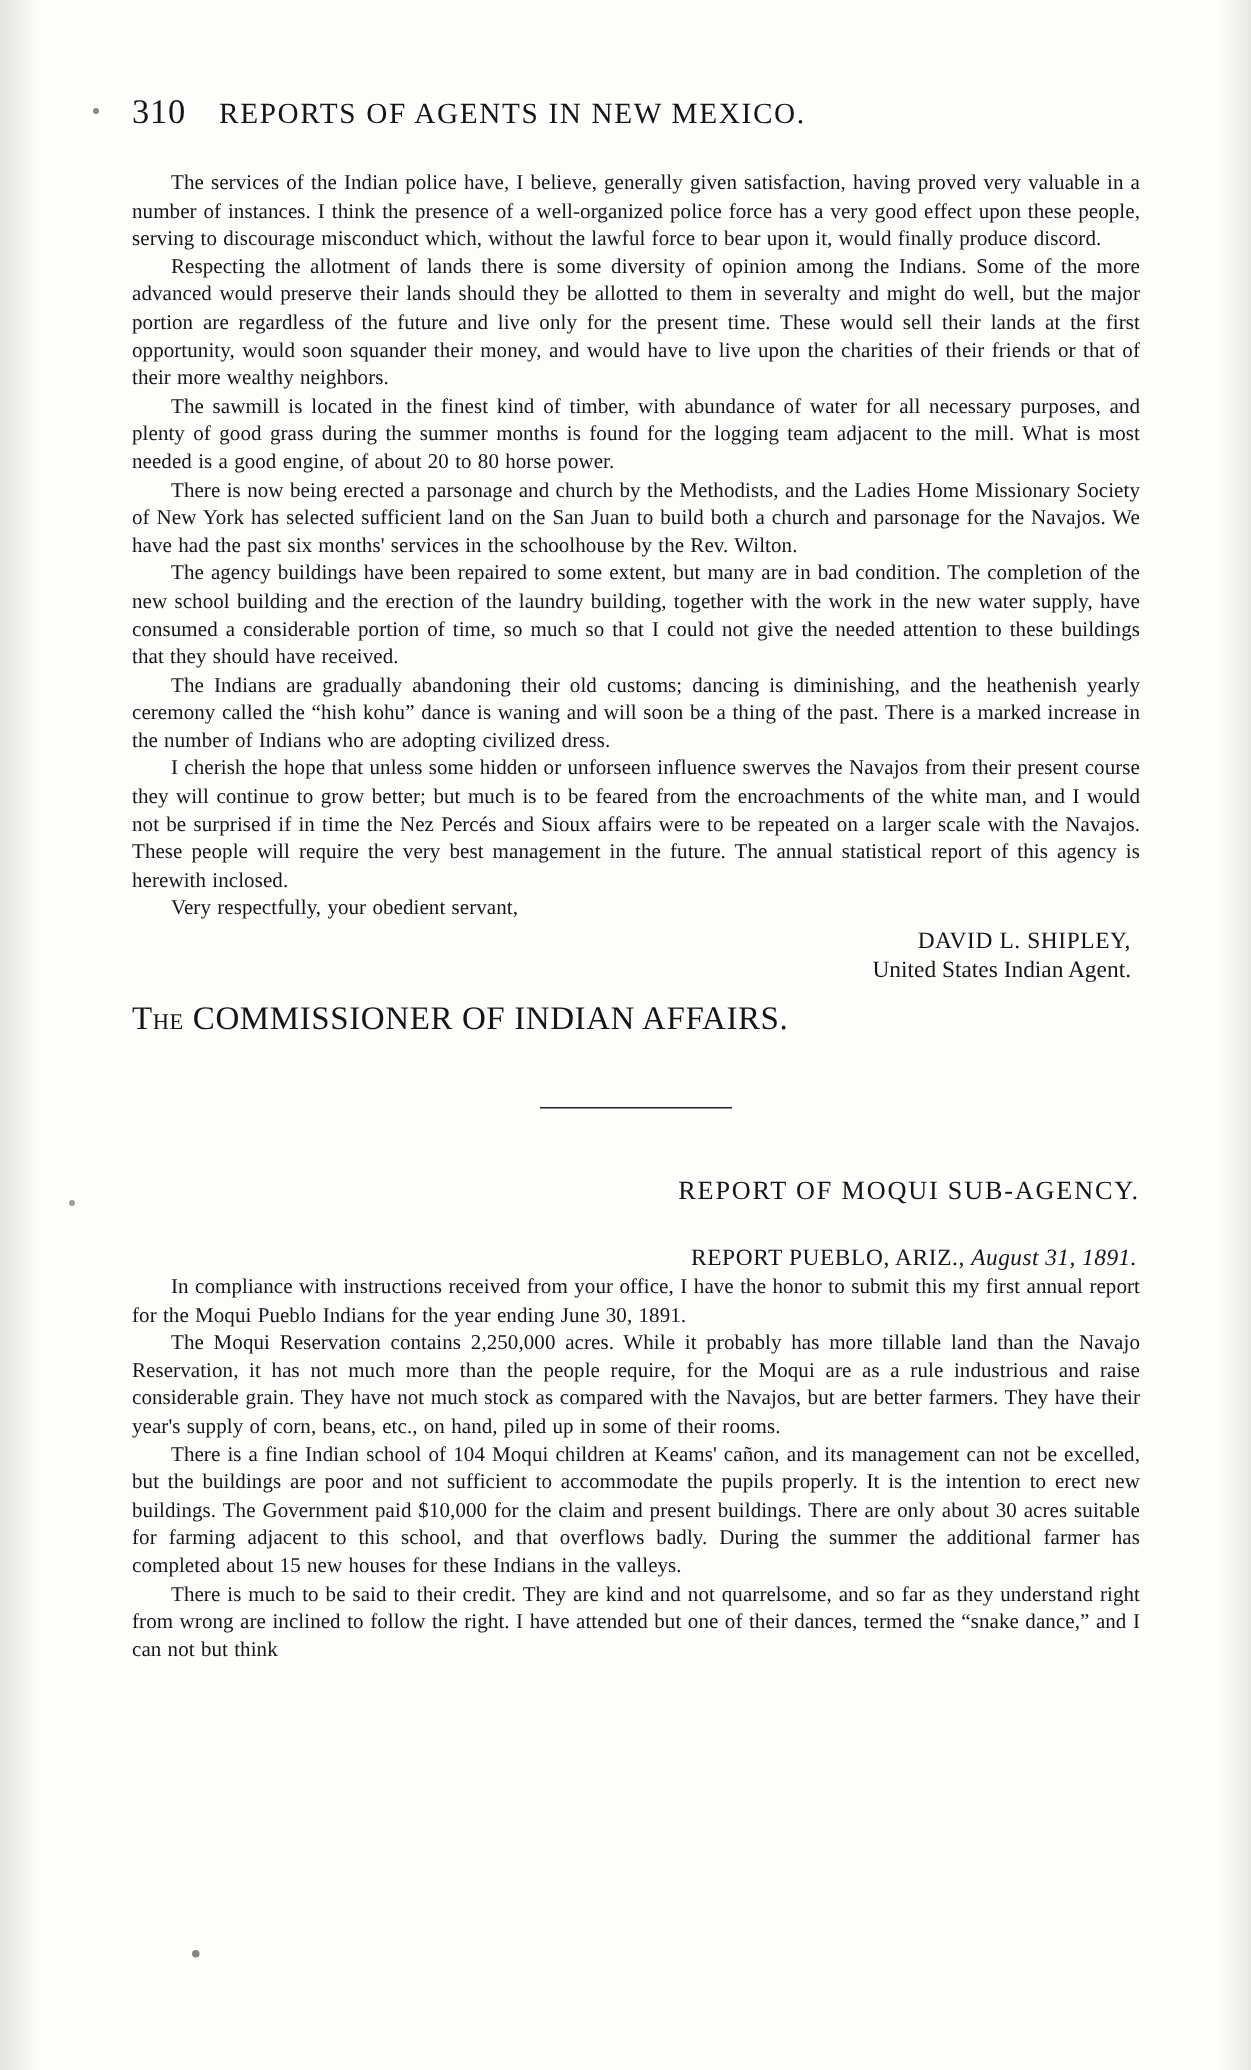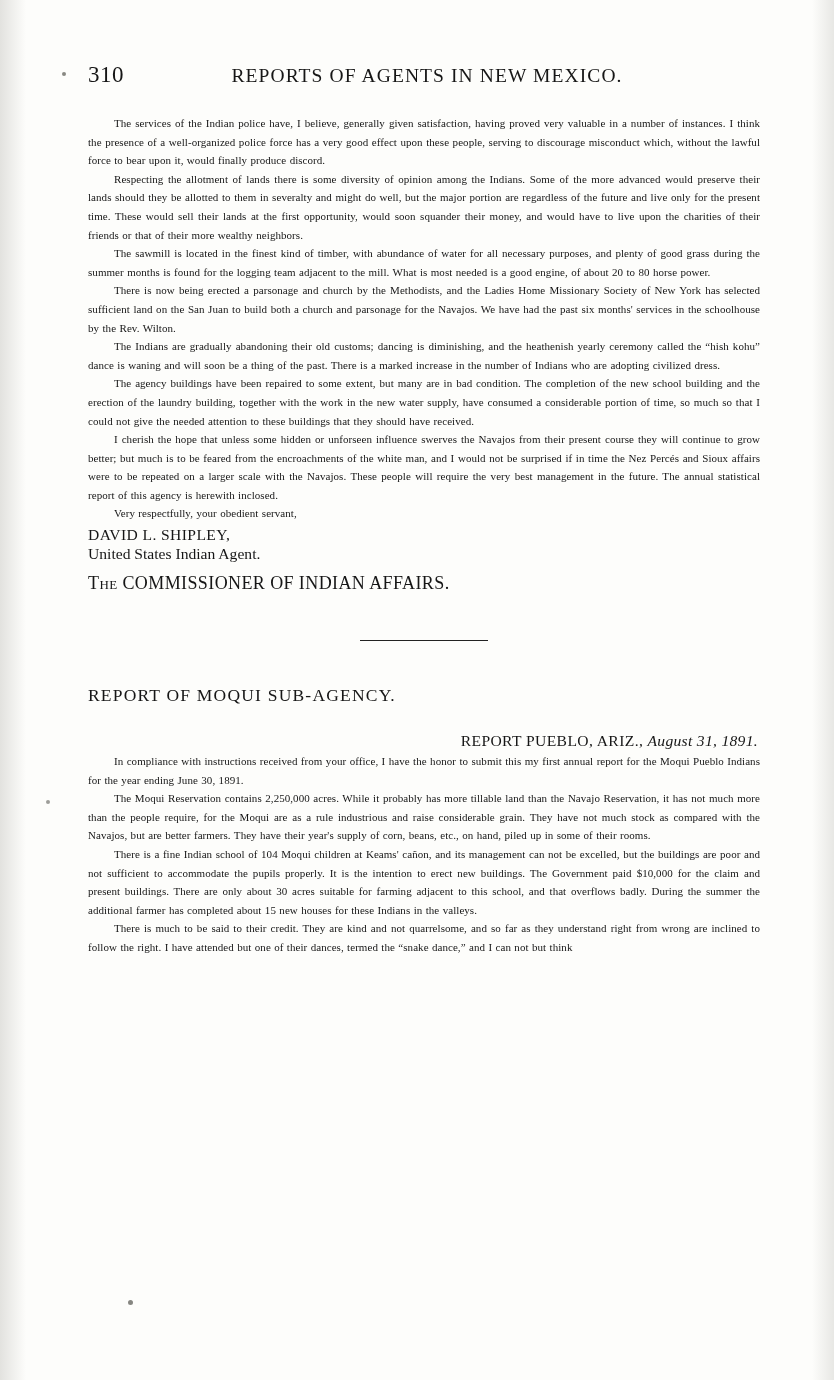--- a/index.html
+++ b/index.html
@@ -53,61 +53,60 @@
     margin-bottom: 26px;
   }
   .folio {
     font-size: 23px;
     letter-spacing: 0.5px;
     width: 58px;
     flex: 0 0 58px;
   }
   .running-head {
     flex: 1;
-    text-align: center;
     font-size: 19.5px;
     letter-spacing: 1.1px;
     padding-right: 52px;
   }
 
   p.body {
     margin: 0;
-    font-size: 11px;
+    font-size: 14px;
     line-height: 18.6px;
     text-align: justify;
     text-indent: 26px;
     letter-spacing: 0.05px;
     word-spacing: 0.6px;
   }
 
   .sig-block {
     margin-top: 2px;
-    text-align: left;
+    text-align: right;
     font-size: 15.6px;
     line-height: 19px;
     padding-right: 6px;
   }
   .sig-name { letter-spacing: 0.6px; }
   .sig-title { }
 
   .addressee {
     margin-top: 10px;
-    font-size: 18px;
+    font-size: 22px;
     letter-spacing: 0.3px;
   }
 
   .rule {
     width: 128px;
     height: 0;
     border-top: 1.6px solid #222;
     margin: 46px auto 44px auto;
   }
 
   .section-title {
-    text-align: left;
+    text-align: right;
     font-size: 17.5px;
     letter-spacing: 1.2px;
     margin-bottom: 26px;
   }
 
   .dateline {
     text-align: right;
     font-size: 15.6px;
     letter-spacing: 0.3px;
     margin-bottom: 2px;
@@ -158,22 +157,22 @@
 
     <div class="header-row">
       <div class="folio">310</div>
       <div class="running-head">REPORTS OF AGENTS IN NEW MEXICO.</div>
     </div>
 
     <p class="body">The services of the Indian police have, I believe, generally given satisfaction, having proved very valuable in a number of instances. I think the presence of a well-organized police force has a very good effect upon these people, serving to discourage misconduct which, without the lawful force to bear upon it, would finally produce discord.</p>
     <p class="body">Respecting the allotment of lands there is some diversity of opinion among the Indians. Some of the more advanced would preserve their lands should they be allotted to them in severalty and might do well, but the major portion are regardless of the future and live only for the present time. These would sell their lands at the first opportunity, would soon squander their money, and would have to live upon the charities of their friends or that of their more wealthy neighbors.</p>
     <p class="body">The sawmill is located in the finest kind of timber, with abundance of water for all necessary purposes, and plenty of good grass during the summer months is found for the logging team adjacent to the mill. What is most needed is a good engine, of about 20 to 80 horse power.</p>
     <p class="body">There is now being erected a parsonage and church by the Methodists, and the Ladies Home Missionary Society of New York has selected sufficient land on the San Juan to build both a church and parsonage for the Navajos. We have had the past six months' services in the schoolhouse by the Rev. Wilton.</p>
+    <p class="body">The agency buildings have been repaired to some extent, but many are in bad condition. The completion of the new school building and the erection of the laundry building, together with the work in the new water supply, have consumed a considerable portion of time, so much so that I could not give the needed attention to these buildings that they should have received.</p>
     <p class="body">The Indians are gradually abandoning their old customs; dancing is diminishing, and the heathenish yearly ceremony called the “hish kohu” dance is waning and will soon be a thing of the past. There is a marked increase in the number of Indians who are adopting civilized dress.</p>
-    <p class="body">The agency buildings have been repaired to some extent, but many are in bad condition. The completion of the new school building and the erection of the laundry building, together with the work in the new water supply, have consumed a considerable portion of time, so much so that I could not give the needed attention to these buildings that they should have received.</p>
     <p class="body">I cherish the hope that unless some hidden or unforseen influence swerves the Navajos from their present course they will continue to grow better; but much is to be feared from the encroachments of the white man, and I would not be surprised if in time the Nez Percés and Sioux affairs were to be repeated on a larger scale with the Navajos. These people will require the very best management in the future. The annual statistical report of this agency is herewith inclosed.</p>
 
     <p class="body">Very respectfully, your obedient servant,</p>
 
     <div class="sig-block">
       <div class="sig-name smallcaps">DAVID L. SHIPLEY,</div>
       <div class="sig-title">United States Indian Agent.</div>
     </div>
 
     <div class="addressee smallcaps">The COMMISSIONER OF INDIAN AFFAIRS.</div>

